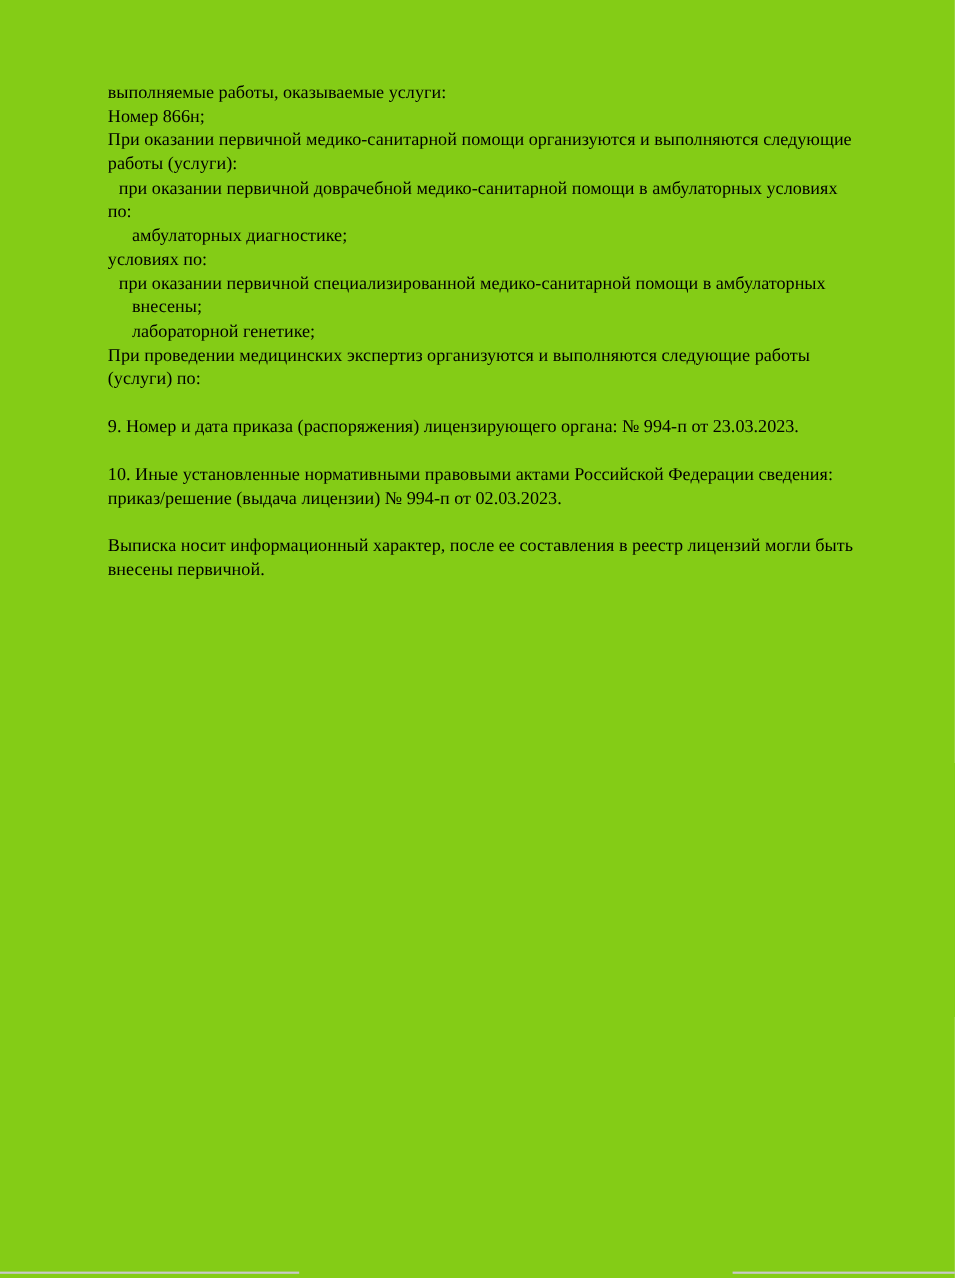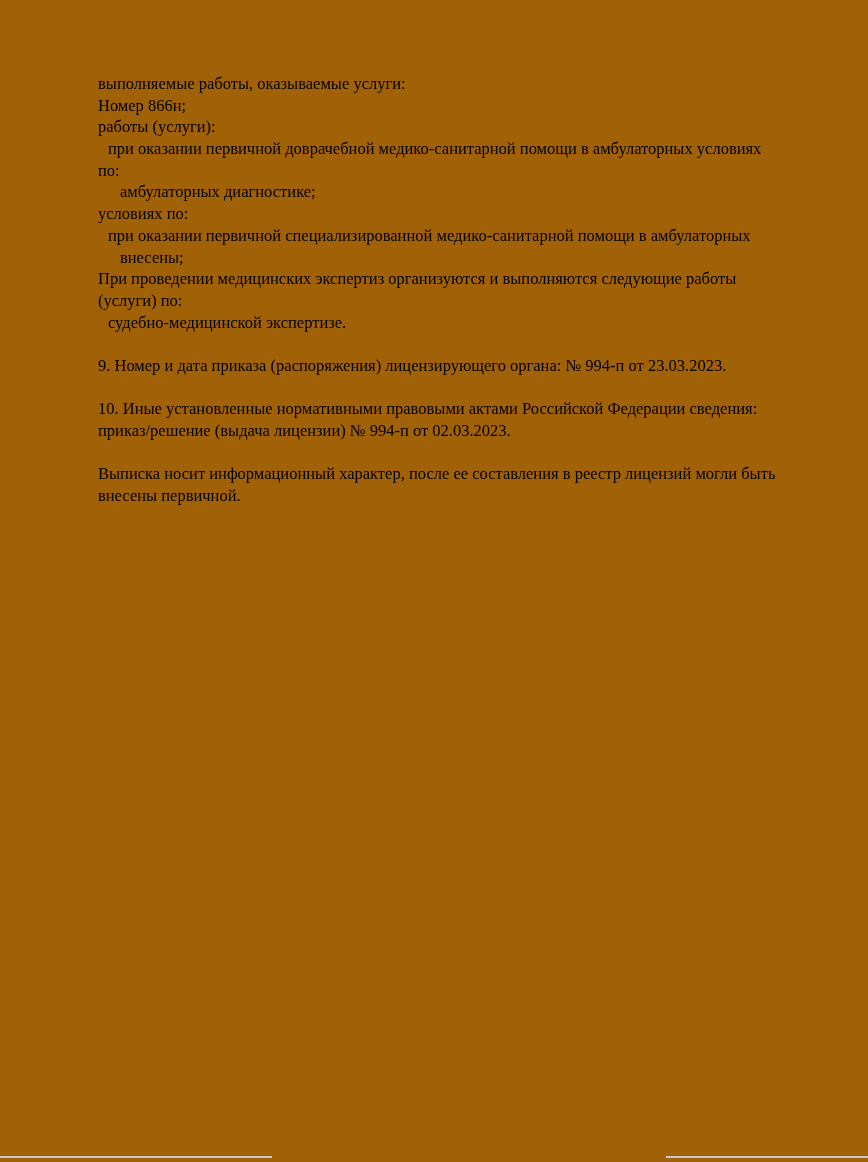--- a/index.html
+++ b/index.html
@@ -10,21 +10,21 @@
     width: 868px;
     height: 1162px;
     background: #ffffff;
     overflow: hidden;
     position: relative;
     font-family: "Liberation Serif", "DejaVu Serif", serif;
   }
   .document-page {
     position: absolute;
     inset: 0;
-    background: #a16207;
+    background: #84cc16;
   }
   .text-block {
     position: absolute;
     top: 73px;
     left: 98px;
     width: 740px;
     font-size: 16.5px;
     line-height: 21.7px;
     color: #000000;
     white-space: nowrap;
@@ -44,30 +44,31 @@
   .rule-right { left: 666px; width: 202px; }
 </style>
 </head>
 <body>
 
 <div class="document-page">
 
   <div class="text-block" style="color: rgb(0, 0, 0);">
       <div class="line indent-0">выполняемые работы, оказываемые услуги:</div>
       <div class="line indent-0">Номер 866н;</div>
+      <div class="line indent-0">При оказании первичной медико-санитарной помощи организуются и выполняются следующие</div>
       <div class="line indent-0">работы (услуги):</div>
       <div class="line indent-1">при оказании первичной доврачебной медико-санитарной помощи в амбулаторных условиях</div>
       <div class="line indent-0">по:</div>
       <div class="line indent-2">амбулаторных диагностике;</div>
       <div class="line indent-0">условиях по:</div>
       <div class="line indent-1">при оказании первичной специализированной медико-санитарной помощи в амбулаторных</div>
       <div class="line indent-2">внесены;</div>
+      <div class="line indent-2">лабораторной генетике;</div>
       <div class="line indent-0">При проведении медицинских экспертиз организуются и выполняются следующие работы</div>
       <div class="line indent-0">(услуги) по:</div>
-      <div class="line indent-1">судебно-медицинской экспертизе.</div>
       <div class="line indent-0">&nbsp;</div>
       <div class="line indent-0">9. Номер и дата приказа (распоряжения) лицензирующего органа: № 994-п от 23.03.2023.</div>
       <div class="line indent-0">&nbsp;</div>
       <div class="line indent-0">10. Иные установленные нормативными правовыми актами Российской Федерации сведения:</div>
       <div class="line indent-0">приказ/решение (выдача лицензии) № 994-п от 02.03.2023.</div>
       <div class="line indent-0">&nbsp;</div>
       <div class="line indent-0">Выписка носит информационный характер, после ее составления в реестр лицензий могли быть</div>
       <div class="line indent-0">внесены первичной.</div>
     </div>
 

